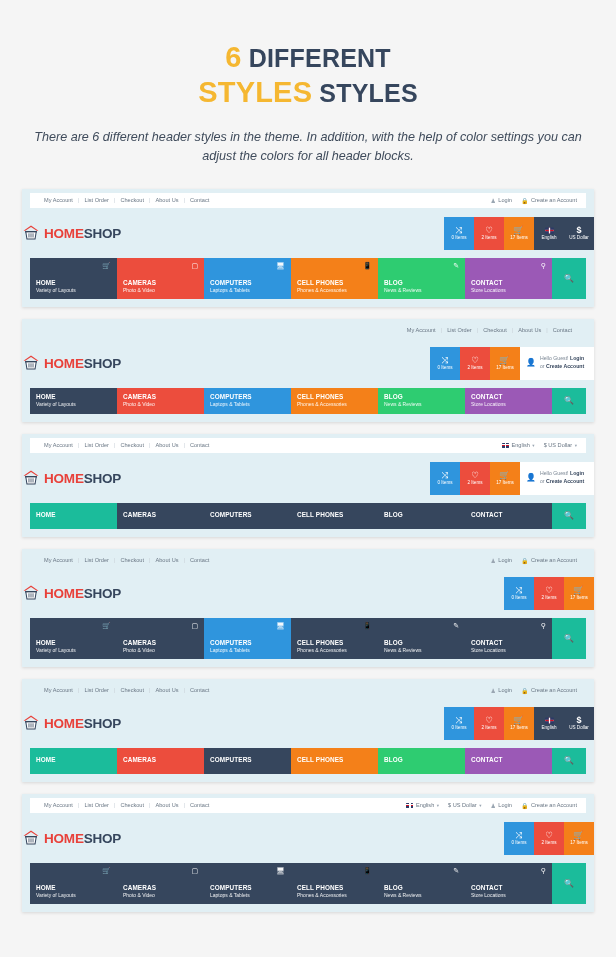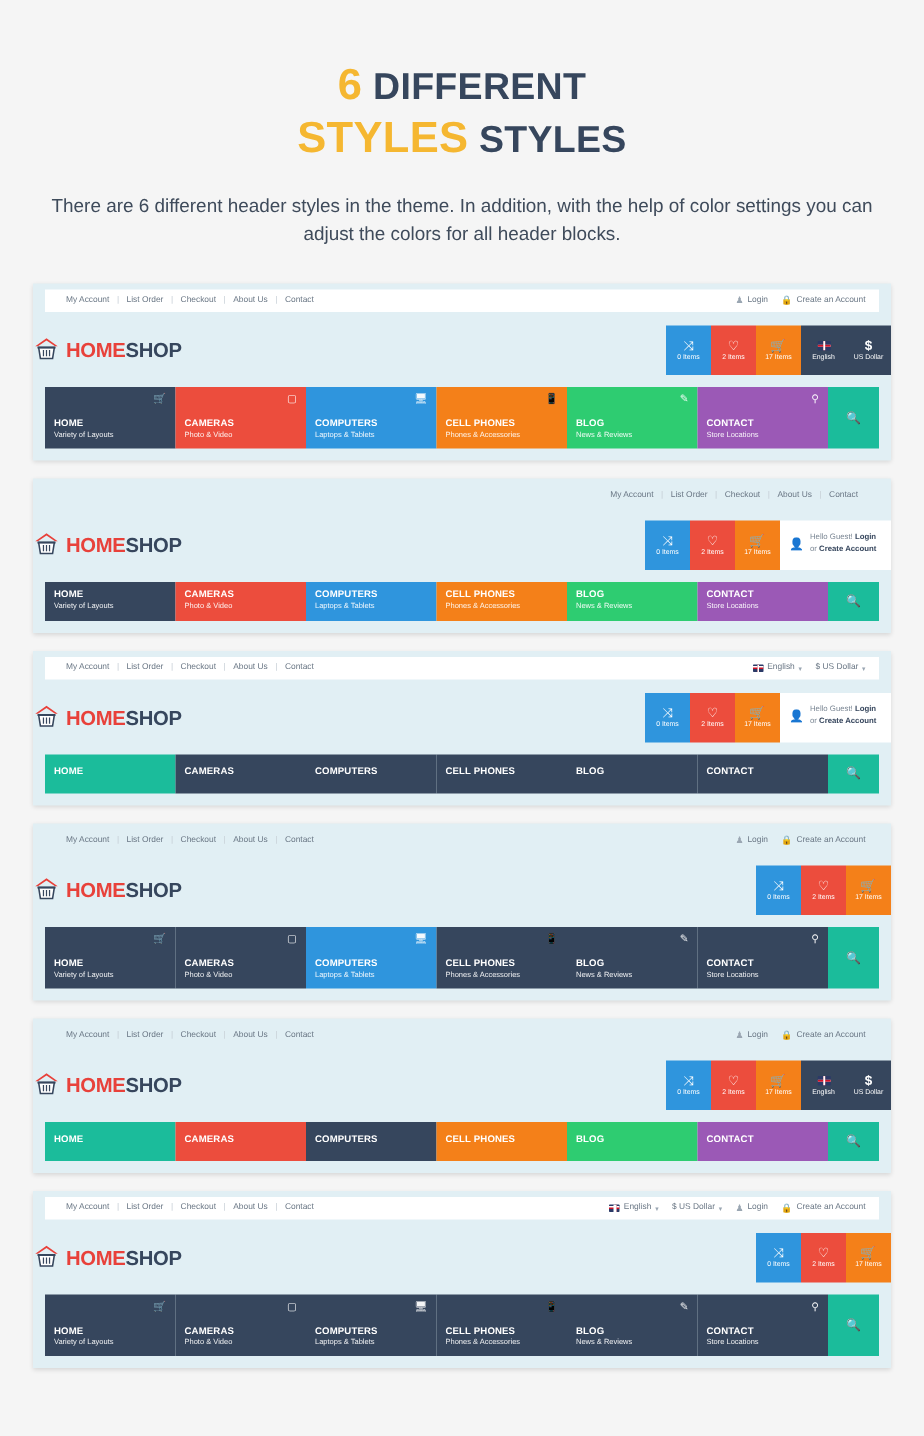--- a/index.html
+++ b/index.html
@@ -13,21 +13,21 @@
   .page{ width:616px; height:679px; position:relative; }
 
   
   .intro{ padding:40px 26px 0; text-align:center; }
   .title{ font-size:25px; font-weight:bold; line-height:1.22; letter-spacing:.2px; }
   .title .y{ color:#f5b731; }
   .title .d{ color:#36465d; }
   .title .big{ font-size:29px; }
   .subtitle{
     margin-top:17px; font-size:12.6px; line-height:1.55; color:#3f4b5b;
-    max-width:572px; margin-left:auto; margin-right:auto;
+    max-width:572px; margin-left:auto; margin-right:auto;font-style:italic;
   }
 
   
   .card{
     position:relative;
     margin:0 auto;
     width:572px;
     background:#e1eff4;
     box-shadow:0 1px 3px rgba(0,0,0,.12);
   }

